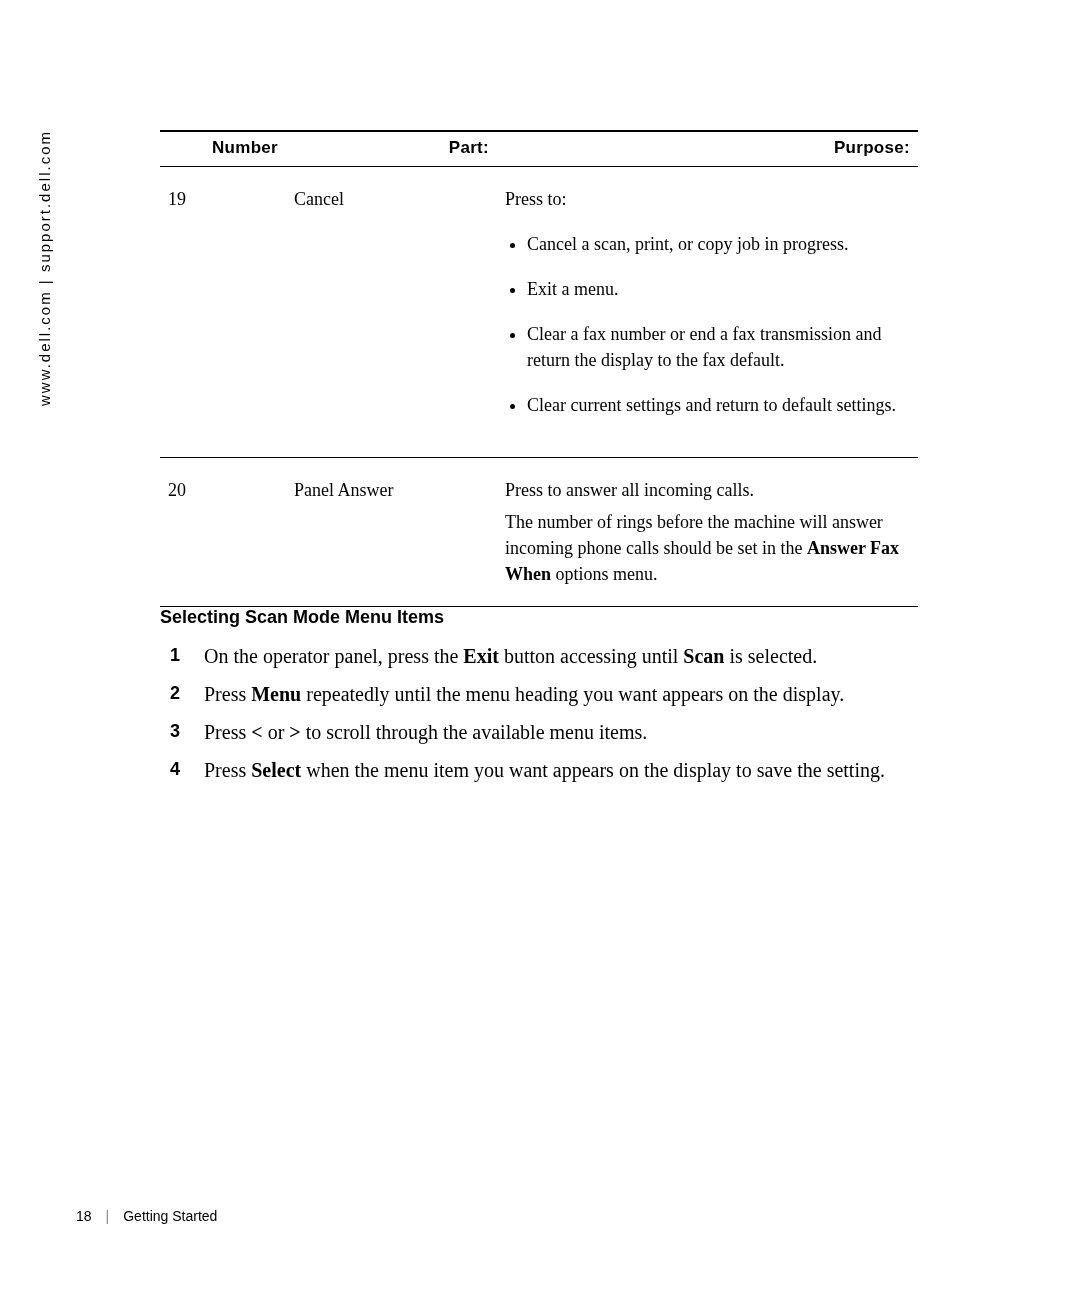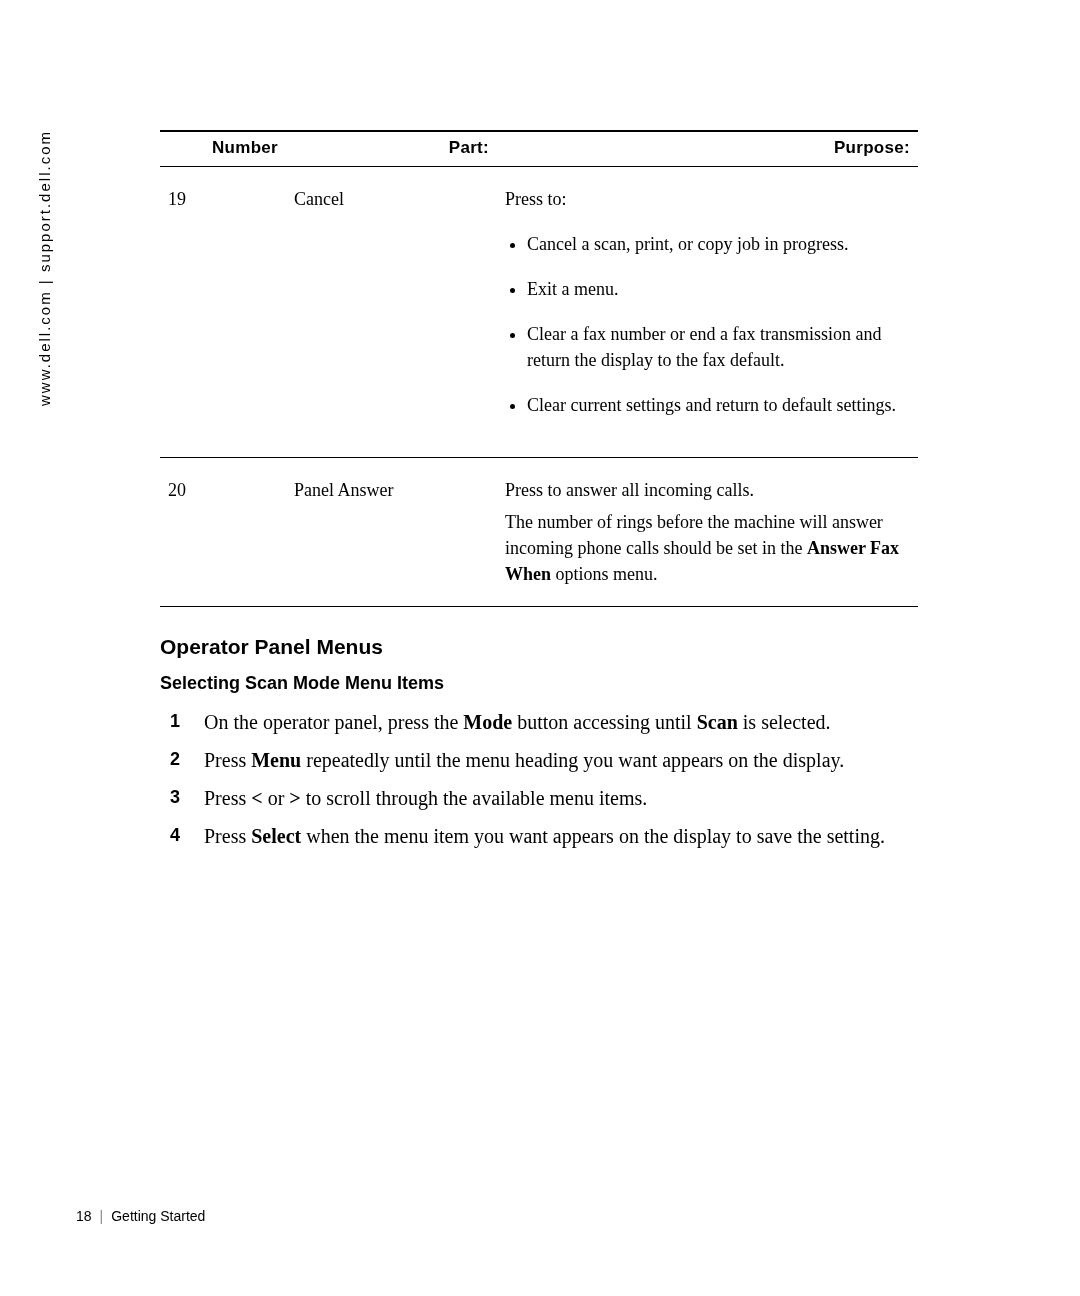--- a/index.html
+++ b/index.html
@@ -107,21 +107,21 @@
   }
   .footer {
     position: absolute;
     left: 76px;
     bottom: 72px;
     font-family: Arial, Helvetica, sans-serif;
     font-size: 14px;
     color: #000;
     display: flex;
     align-items: flex-start;
-    gap: 8px;
+    gap: 14px;
   }
   .footer .sep {
     color: #888;
   }
   b { font-weight: bold; }
 </style>
 </head>
 <body>
 
 <div class="side-text" style="top: 406px;">
@@ -158,28 +158,27 @@
         <td>
           <div>Press to answer all incoming calls.</div>
           <div style="margin-top:6px;">
             <span>The number of rings before the machine will answer incoming phone calls should be set in the </span><b>Answer Fax When</b><span> options menu.</span>
           </div>
         </td>
       </tr>
     </tbody>
   </table>
 
-  <div class="section-heading">Operator Panel Menus</div>
 
 
   <div class="sub-heading">Selecting Scan Mode Menu Items</div>
 
   <ol class="steps">
     <li>
-      <span>On the operator panel, press the </span><b>Mode</b><span> button accessing until </span><b>Scan</b><span> is selected.</span>
+      <span>On the operator panel, press the </span><b>Exit</b><span> button accessing until </span><b>Scan</b><span> is selected.</span>
     </li>
     <li>
       <span>Press </span><b>Menu</b><span> repeatedly until the menu heading you want appears on the display.</span>
     </li>
     <li>
       <span>Press </span><b>&lt;</b><span> or </span><b>&gt;</b><span> to scroll through the available menu items.</span>
     </li>
     <li>
       <span>Press </span><b>Select</b><span> when the menu item you want appears on the display to save the setting.</span>
     </li>

